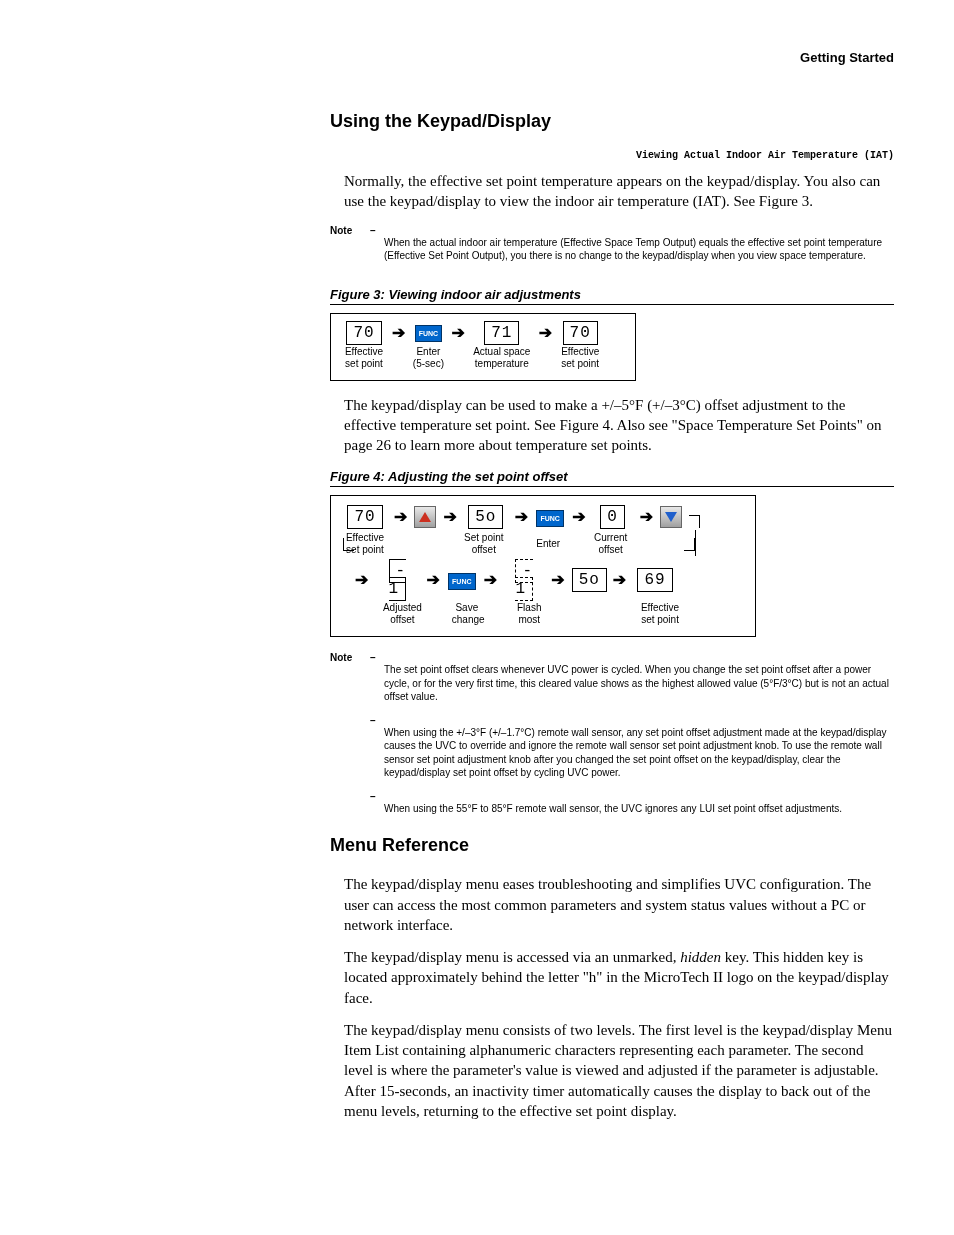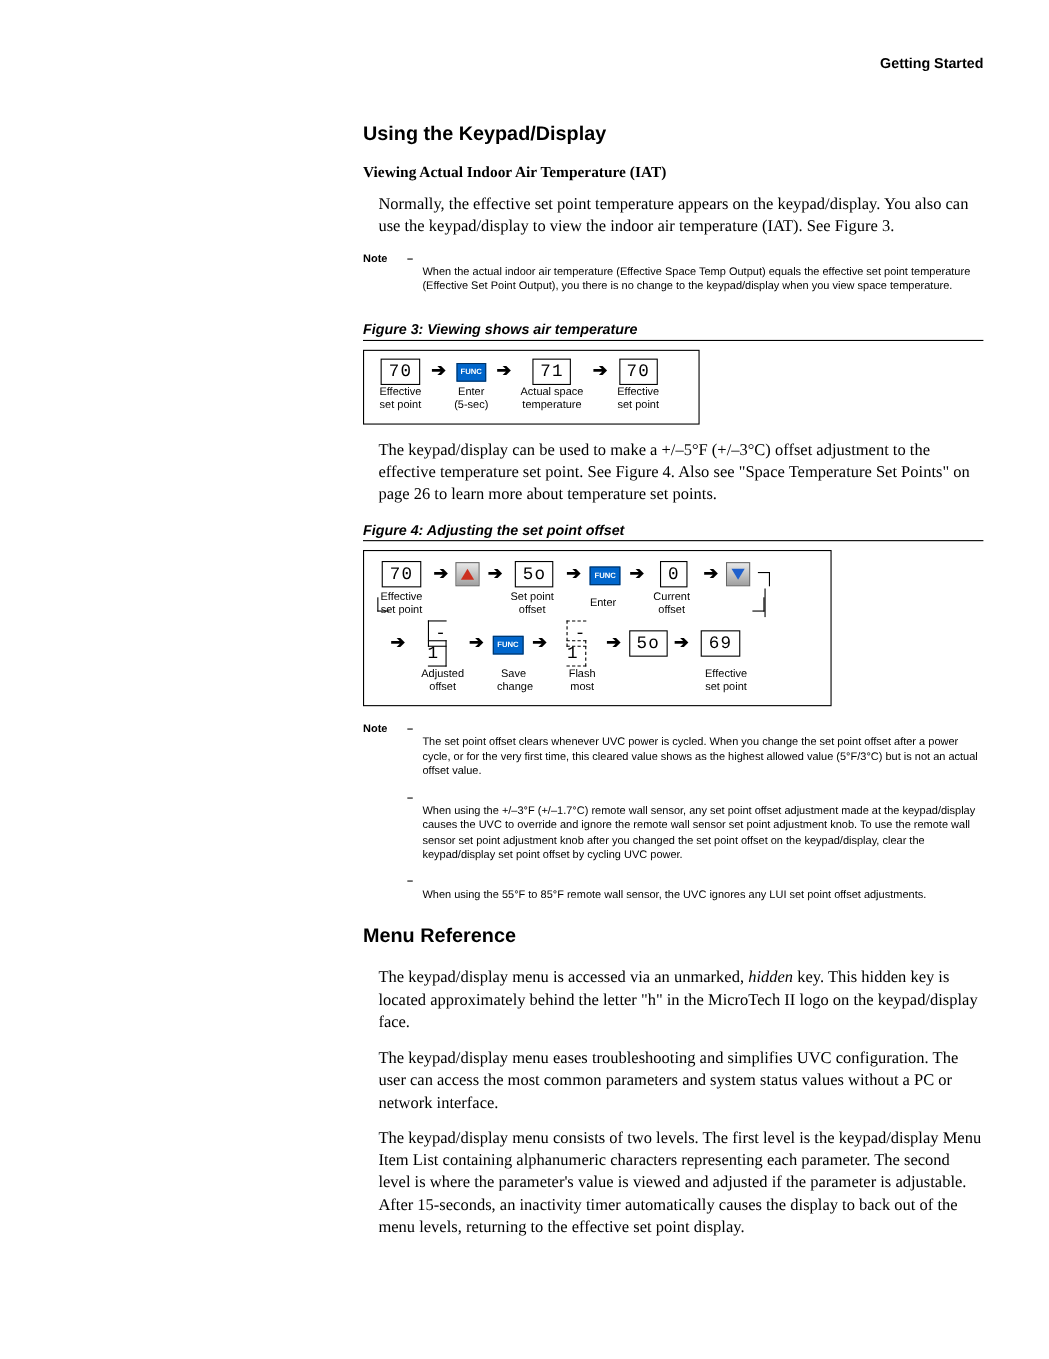--- a/index.html
+++ b/index.html
@@ -22,24 +22,25 @@
   .content {
     margin-left: 270px;
   }
   h2 {
     font-family: Arial, Helvetica, sans-serif;
     font-weight: bold;
     font-size: 18px;
     margin: 8px 0 18px 0;
   }
   h3 {
-    font-family: Liberation Serif, serif;
-    font-weight: bold;
-    font-size: 14px;
+    font-family: Liberation Mono, monospace;
+    font-weight: bold;
+    font-size: 10px;
     margin: 14px 0 10px 0;
+    text-align: right;
   }
   p {
     margin: 0 0 12px 14px;
     line-height: 1.35;
   }
   .note-row {
     display: flex;
     align-items: flex-start;
     font-family: Arial, Helvetica, sans-serif;
     font-size: 10px;
@@ -162,21 +163,21 @@
   <div class="note-row">
     <div class="note-label">Note</div>
     <div class="note-body">
       <div class="dash-row">
         <div class="dash">–</div>
         <div class="dash-text">When the actual indoor air temperature (Effective Space Temp Output) equals the effective set point temperature (Effective Set Point Output), you there is no change to the keypad/display when you view space temperature.</div>
       </div>
     </div>
   </div>
 
-  <div class="fig-caption">Figure 3: Viewing shows air temperature</div>
+  <div class="fig-caption">Figure 3: Viewing indoor air adjustments</div>
 
   <div class="fig" style="width:280px;">
     <div class="flow-row">
       <div style="width:42px;text-align:center;"><span class="seg">70</span></div>
       <span class="arrow">➔</span>
       <div style="width:32px;text-align:center;"><span class="func">FUNC</span></div>
       <span class="arrow">➔</span>
       <div style="width:60px;text-align:center;"><span class="seg">71</span></div>
       <span class="arrow">➔</span>
       <div style="width:42px;text-align:center;"><span class="seg">70</span></div>
@@ -309,19 +310,19 @@
       </div>
       <div class="dash-row">
         <div class="dash">–</div>
         <div class="dash-text">When using the 55°F to 85°F remote wall sensor, the UVC ignores any LUI set point offset adjustments.</div>
       </div>
     </div>
   </div>
 
   <h2>Menu Reference</h2>
 
+  <p>The keypad/display menu eases troubleshooting and simplifies UVC configuration. The user can access the most common parameters and system status values without a PC or network interface.</p>
   <p>
     <span>The keypad/display menu is accessed via an unmarked, </span><em class="hidden-key">hidden</em><span> key. This hidden key is located approximately behind the letter "h" in the MicroTech II logo on the keypad/display face.</span>
   </p>
-  <p>The keypad/display menu eases troubleshooting and simplifies UVC configuration. The user can access the most common parameters and system status values without a PC or network interface.</p>
   <p>The keypad/display menu consists of two levels. The first level is the keypad/display Menu Item List containing alphanumeric characters representing each parameter. The second level is where the parameter's value is viewed and adjusted if the parameter is adjustable. After 15-seconds, an inactivity timer automatically causes the display to back out of the menu levels, returning to the effective set point display.</p>
 
 </div>
 
 </body></html>

